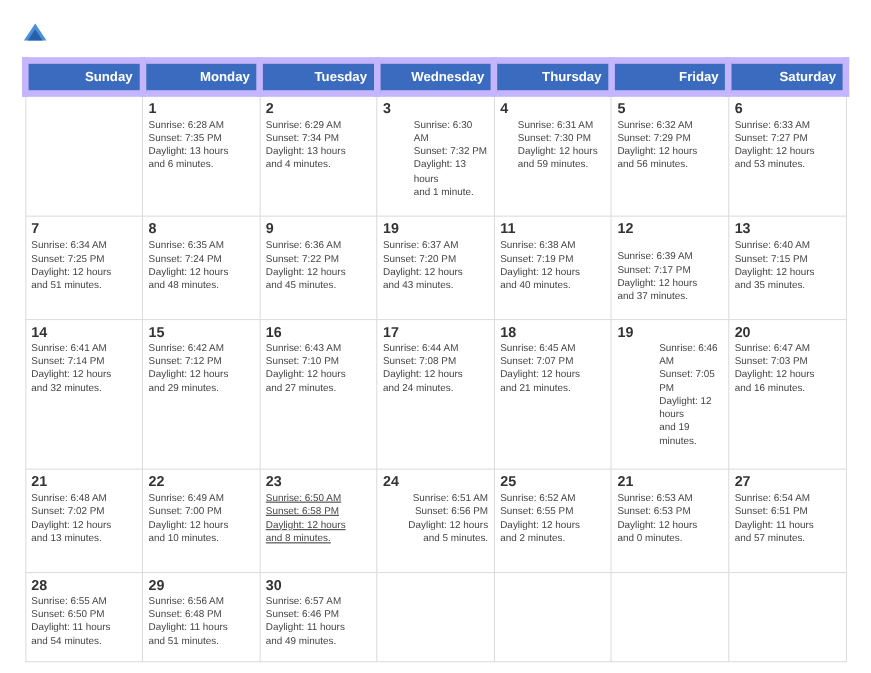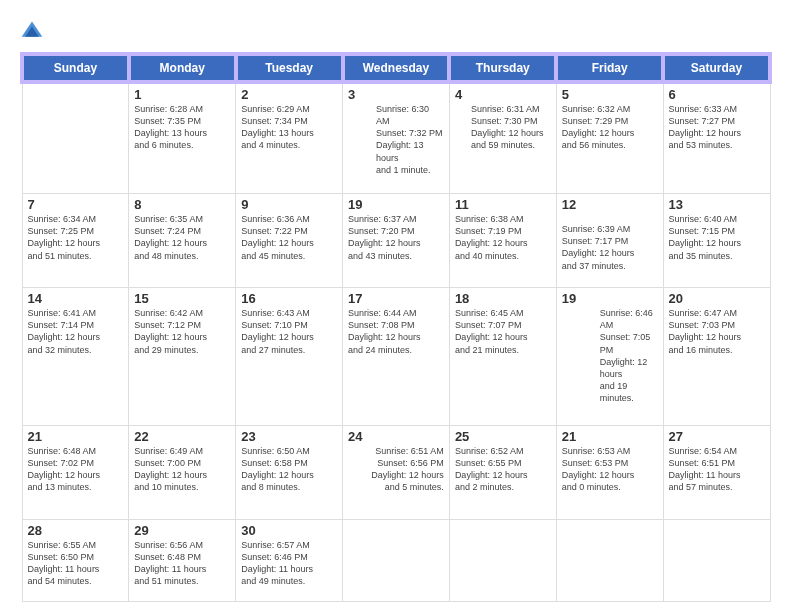--- a/index.html
+++ b/index.html
@@ -62,23 +62,23 @@
       border: 1px solid #ccc;
       border-collapse: collapse;
       width: 100%;
       table-layout: fixed;
     }
     .calendar th {
       background: #3a6bbf;
       color: #fff;
       font-size: 12px;
       font-weight: bold;
-      text-align: center;
+      text-align: right;
       padding: 5px 6px;
-      border: 4px solid #c4b5fd;
+      border: 6px solid #c4b5fd;
     }
     .calendar td {
       vertical-align: top;
       border: 1px solid #ddd;
       padding: 3px 5px;
       font-size: 9.5px;
       color: #333;
       height: 82px;
     }
     .day-number {
@@ -292,21 +292,21 @@
           </td>
           <td>
             <span class="day-number">22</span>
             <div class="day-info" style="white-space: pre-line;">Sunrise: 6:49 AM
 Sunset: 7:00 PM
 Daylight: 12 hours
 and 10 minutes.</div>
           </td>
           <td>
             <span class="day-number">23</span>
-            <div class="day-info" style="white-space: pre-line;">Sunrise: 6:50 AM
+            <div class="day-info" style="white-space: pre-line; text-decoration: underline;">Sunrise: 6:50 AM
 Sunset: 6:58 PM
 Daylight: 12 hours
 and 8 minutes.</div>
           </td>
           <td>
             <span class="day-number">24</span>
             <div class="day-info" style="white-space: pre-line; text-align: right;">Sunrise: 6:51 AM
 Sunset: 6:56 PM
 Daylight: 12 hours
 and 5 minutes.</div>

